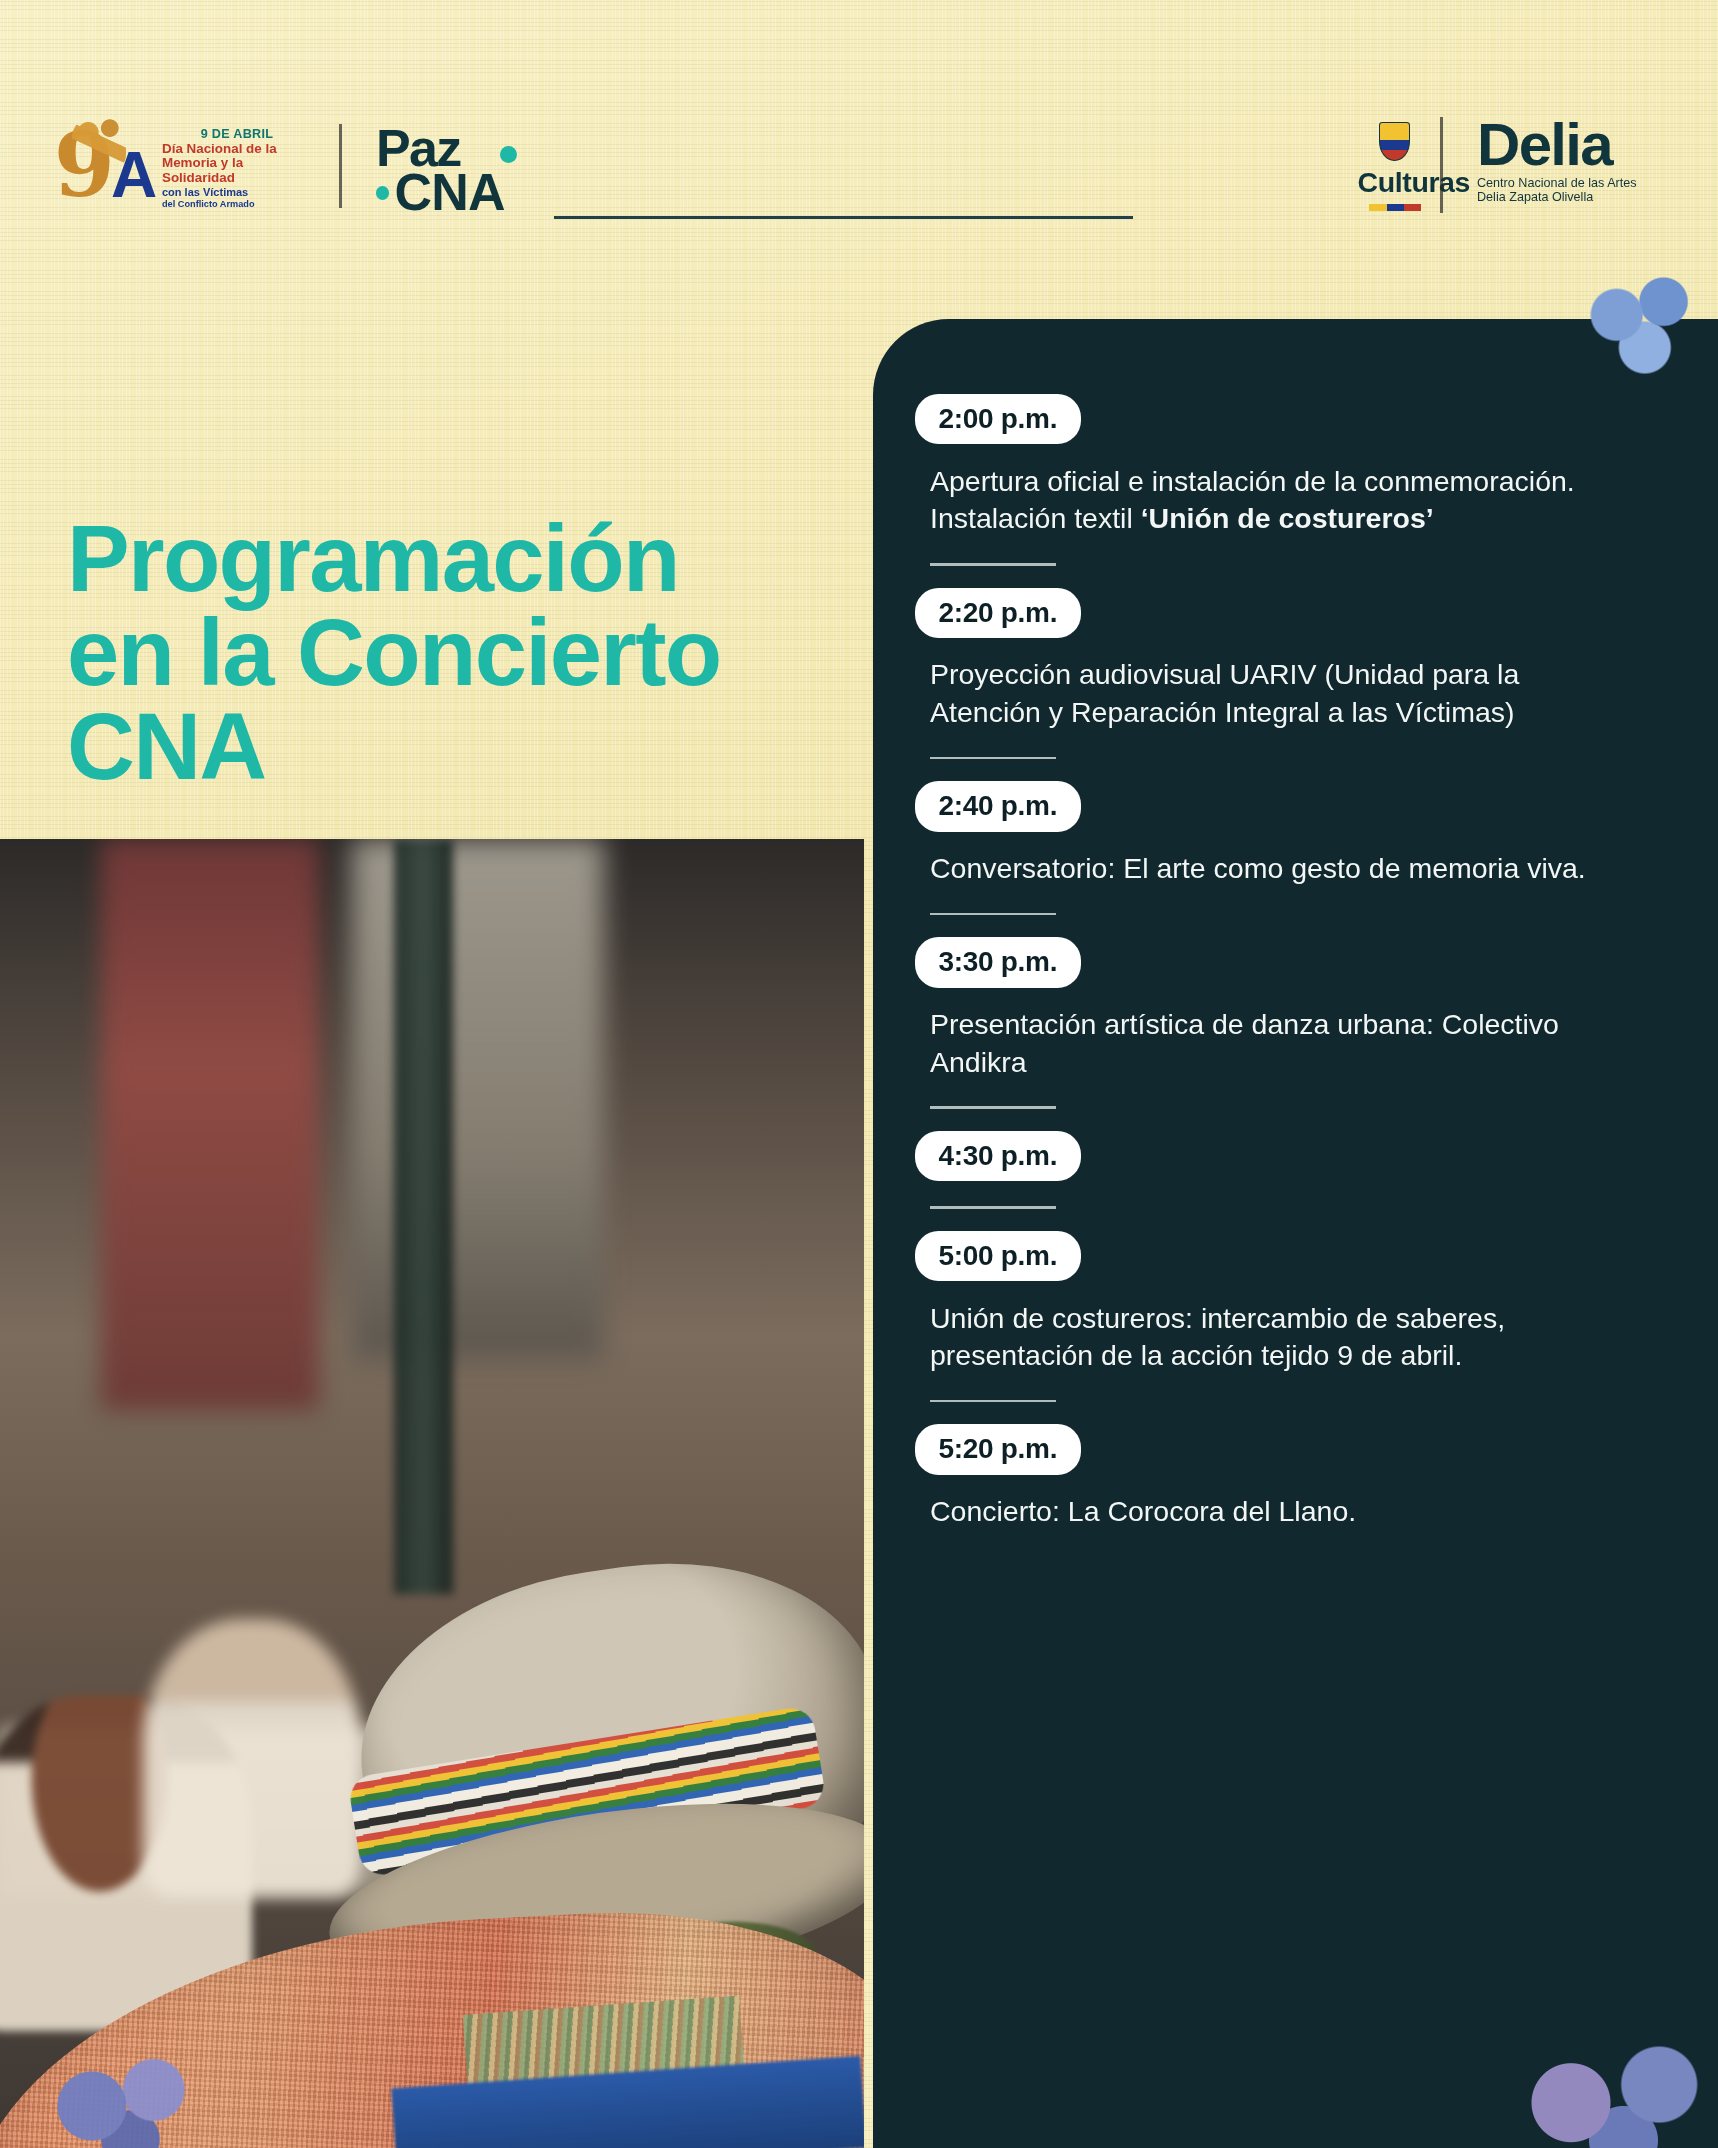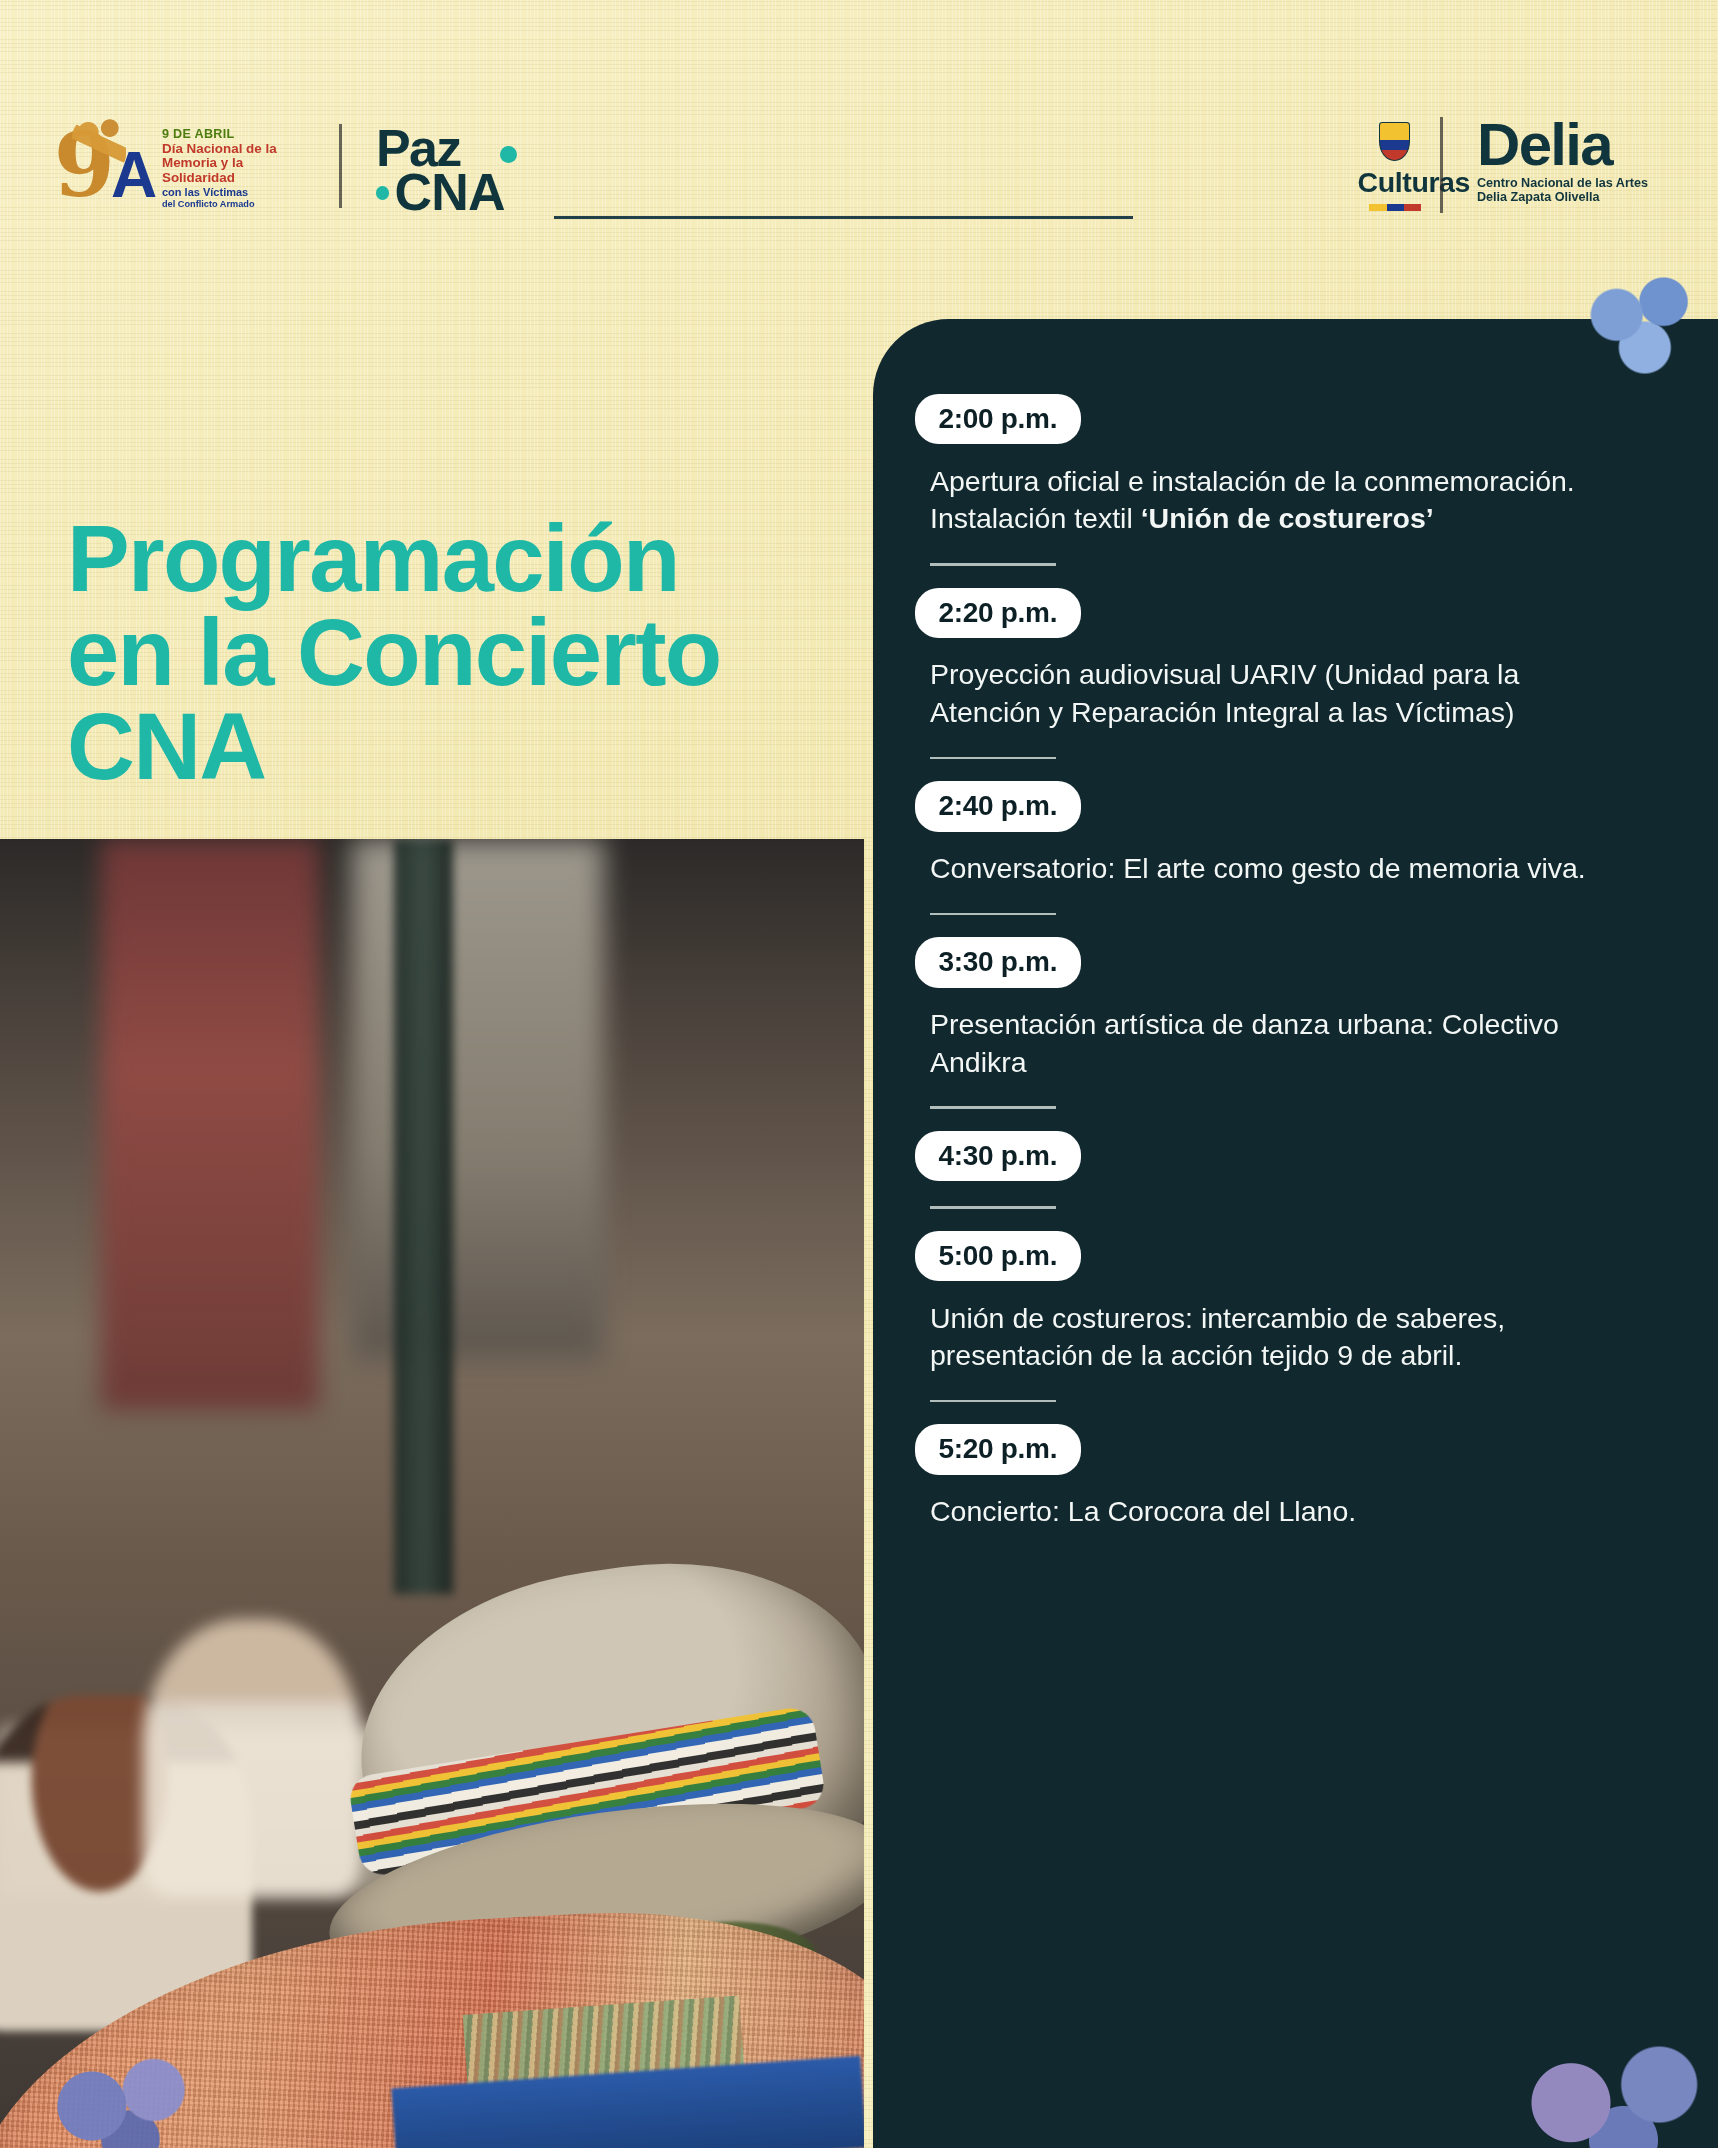--- a/index.html
+++ b/index.html
@@ -86,22 +86,23 @@
   .abril-text {
     display: flex;
     flex-direction: column;
     justify-content: center;
     gap: 0.8px;
     padding-top: 5px;
   }
   .abril-text .l1 {
     font-size: 12.6px;
     font-weight: 700;
-    color: #4d7c0f;
+    color: #0f766e;
     letter-spacing: 0.3px;
+    text-align: center;
   }
   .abril-text .l2 {
     font-size: 13.4px;
     font-weight: 700;
     color: #c0392b;
     line-height: 1.08;
     max-width: 159px;
   }
   .abril-text .l3 {
     font-size: 11px;
@@ -206,21 +207,21 @@
   }
   .logo-delia .dname {
     font-size: 60px;
     font-weight: 800;
     color: #10353c;
     letter-spacing: -1.7px;
     line-height: .92;
   }
   .logo-delia .dsub {
     font-size: 12.6px;
-    font-weight: 700;
+    font-weight: 400;
     color: #10353c;
     line-height: 1.15;
     margin-top: 3.4px;
   }
 
   
   .title-block {
     position: absolute;
     left: 67px;
     top: 512px;

